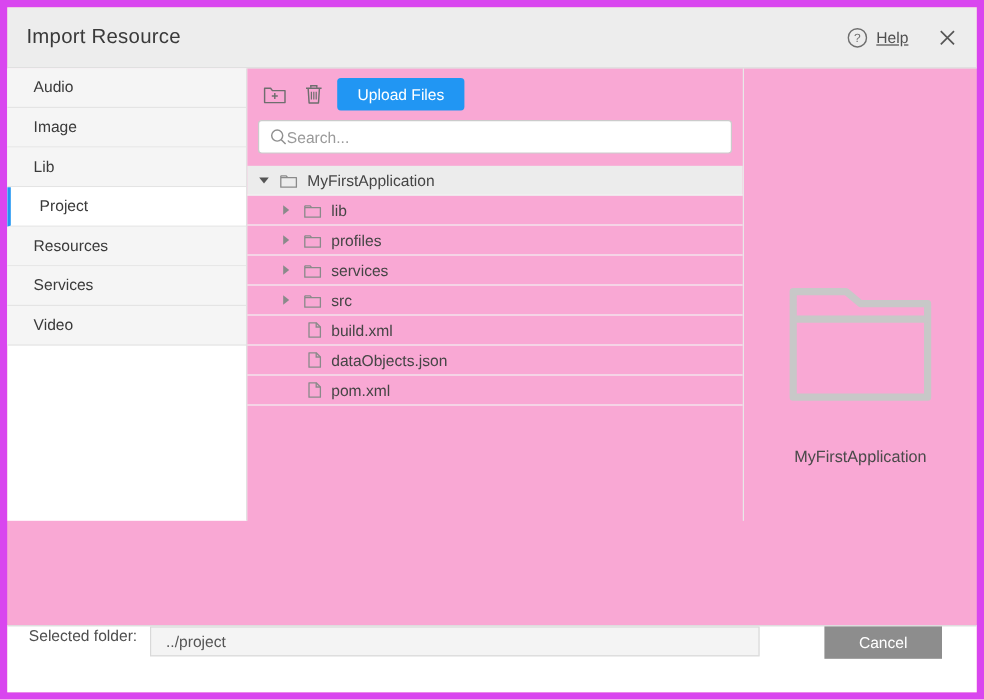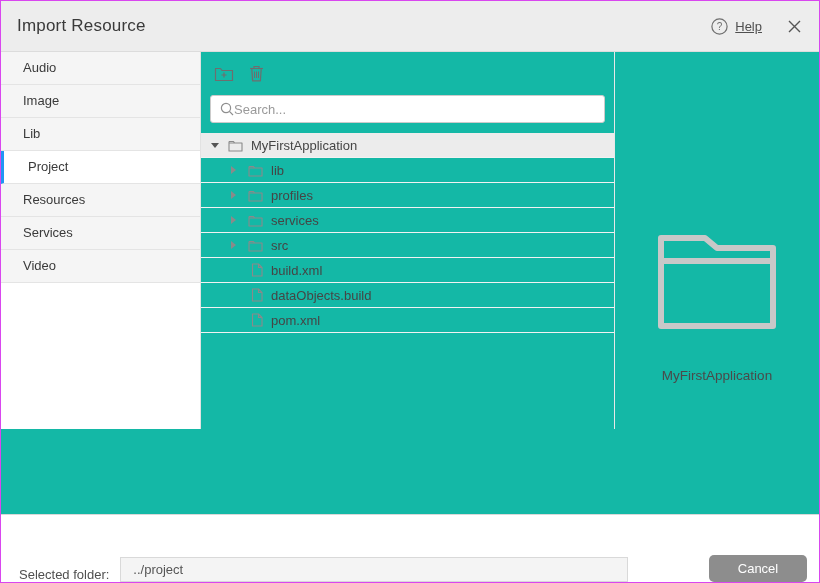--- a/index.html
+++ b/index.html
@@ -1,20 +1,20 @@
 <!DOCTYPE html>
 <html><head>
 <meta charset="utf-8">
 <style>
   * { box-sizing: border-box; margin: 0; padding: 0; }
   html,body { background:#fff; }
   body { font-family:"Liberation Sans", sans-serif; }
 
-  .dialog { position:relative; width:820px; height:583px; background:#14b8a6;
-            border:1px solid #d946ef; overflow:hidden; }
+  .dialog { position:relative; width:820px; height:583px; background:#f9a8d4;
+            border:6px solid #d946ef; overflow:hidden; }
 
   
   .header { height:51px; background:#ededed; border-bottom:1px solid #dcdcdc;
             display:flex; align-items:center; padding:0 18px 0 16px; }
   .title  { font-size:17px; color:#3a3a3a; letter-spacing:.2px; }
   .header-right { margin-left:auto; display:flex; align-items:center; }
   .help-btn { display:flex; align-items:center; gap:7px; cursor:pointer; }
   .help-label { font-size:13px; color:#4f4f4f;text-decoration:underline; }
   .close-btn { margin-left:26px; cursor:pointer; display:flex; align-items:center; }
 
@@ -57,29 +57,29 @@
                 border-right:4.5px solid transparent; border-top:5.5px solid #555; }
   .caret-right { width:0; height:0; border-top:4.5px solid transparent;
                  border-bottom:4.5px solid transparent; border-left:5.5px solid #8a8a8a; }
 
   
   .preview { flex:1; display:flex; flex-direction:column; align-items:center; }
   .preview-icon { margin-top:182px; }
   .preview-label { margin-top:38px; font-size:13.5px; color:#4a4a4a; }
 
   
-  .footer { position:absolute; left:0; right:0; bottom:0; height:68px;
+  .footer { position:absolute; left:0; right:0; bottom:0; height:56px;
             border-top:1px solid #d8d8d8; background:#fff;
-            display:flex; align-items:flex-end; padding:0 12px 0 18px; }
+            display:flex; align-items:flex-start; padding:0 29px 0 18px; }
   .footer-label { font-size:13px; color:#4f4f4f; margin-right:11px; flex:none; }
   .footer-input { width:508px; height:25px; background:#f4f4f4;
                   border:1px solid #d9d9d9; padding:0 12px; font-size:13px;
                   color:#555; font-family:inherit; outline:none; flex:none; }
   .cancel-btn { margin-left:auto; width:98px; height:27px; background:#8d8d8d;
-                color:#fff; border:none; border-radius:5px; font-size:13px;
+                color:#fff; border:none; border-radius:0; font-size:13px;
                 font-family:inherit; cursor:pointer; }
 
   svg { display:block; }
 </style>
 </head>
 <body>
 
 <div class="dialog">
 
   <div class="header">
@@ -130,20 +130,21 @@
         <div class="tool-icon">
           <span>
             <svg width="15" height="17" viewBox="0 0 15 17">
               <path d="M1 3.5 h13" stroke="#6e6e6e" stroke-width="1.2"></path>
               <path d="M5 3.2 v-1.7 h5 v1.7" fill="none" stroke="#6e6e6e" stroke-width="1.2"></path>
               <path d="M2.8 3.8 l0.8 12 h7.8 l0.8 -12" fill="none" stroke="#6e6e6e" stroke-width="1.2" stroke-linejoin="round"></path>
               <path d="M5.5 6.5 v6.5 M7.5 6.5 v6.5 M9.5 6.5 v6.5" stroke="#6e6e6e" stroke-width="1"></path>
             </svg>
           </span>
         </div>
+        <button class="upload-btn">Upload Files</button>
       </div>
 
       <div class="search-wrap">
         <div class="search-box">
           <span>
             <svg width="14" height="14" viewBox="0 0 14 14">
               <circle cx="6" cy="6" r="4.6" fill="none" stroke="#8f8f8f" stroke-width="1.2"></circle>
               <path d="M9.4 9.4 L13 13" stroke="#8f8f8f" stroke-width="1.2"></path>
             </svg>
           </span>
@@ -223,21 +224,21 @@
           <span class="label">build.xml</span>
         </div>
 
         <div class="tree-row pad-file">
           <span>
             <svg width="12" height="14" viewBox="0 0 12 14">
               <path d="M1.5 1 h6 l3.5 3.5 v8.5 h-9.5 z" fill="none" stroke="#8a8a8a" stroke-width="1.1" stroke-linejoin="round"></path>
               <path d="M7.5 1 v3.5 h3.5" fill="none" stroke="#8a8a8a" stroke-width="1.1"></path>
             </svg>
           </span>
-          <span class="label">dataObjects.build</span>
+          <span class="label">dataObjects.json</span>
         </div>
 
         <div class="tree-row pad-file">
           <span>
             <svg width="12" height="14" viewBox="0 0 12 14">
               <path d="M1.5 1 h6 l3.5 3.5 v8.5 h-9.5 z" fill="none" stroke="#8a8a8a" stroke-width="1.1" stroke-linejoin="round"></path>
               <path d="M7.5 1 v3.5 h3.5" fill="none" stroke="#8a8a8a" stroke-width="1.1"></path>
             </svg>
           </span>
           <span class="label">pom.xml</span>

